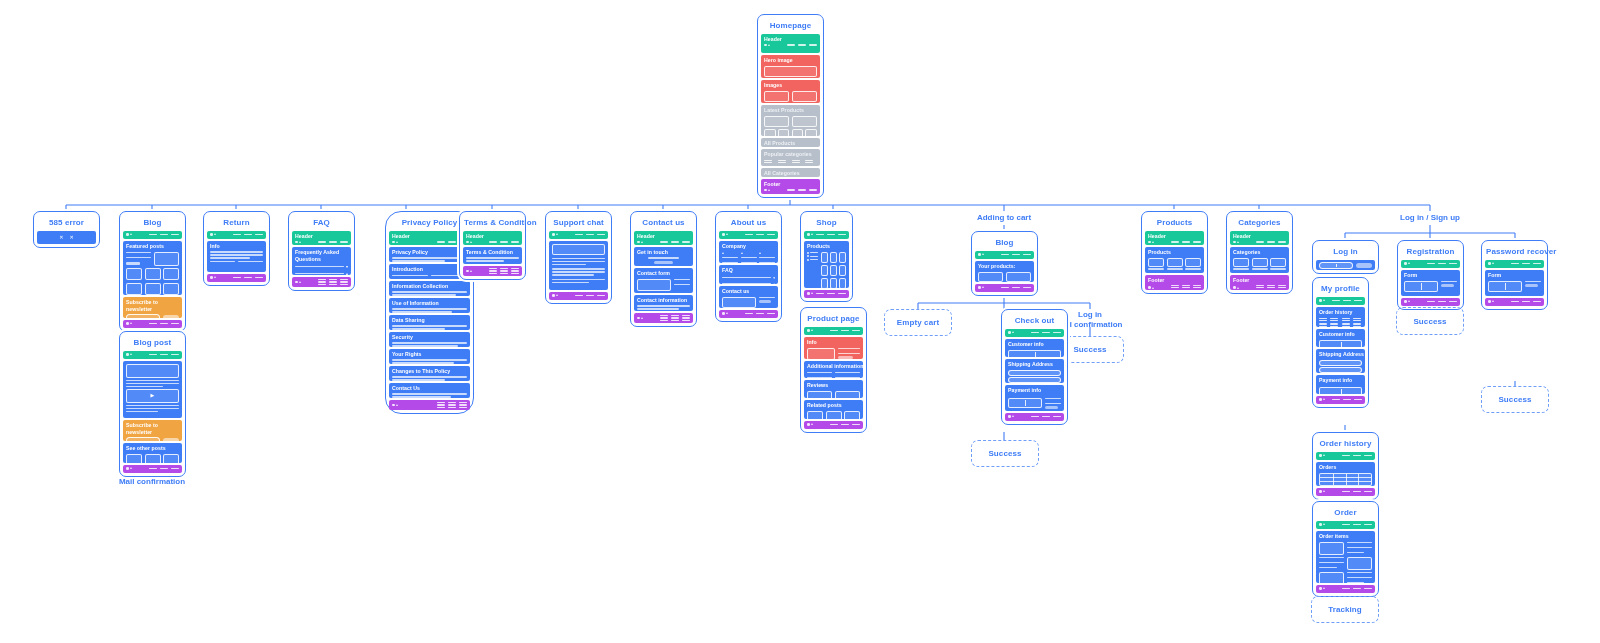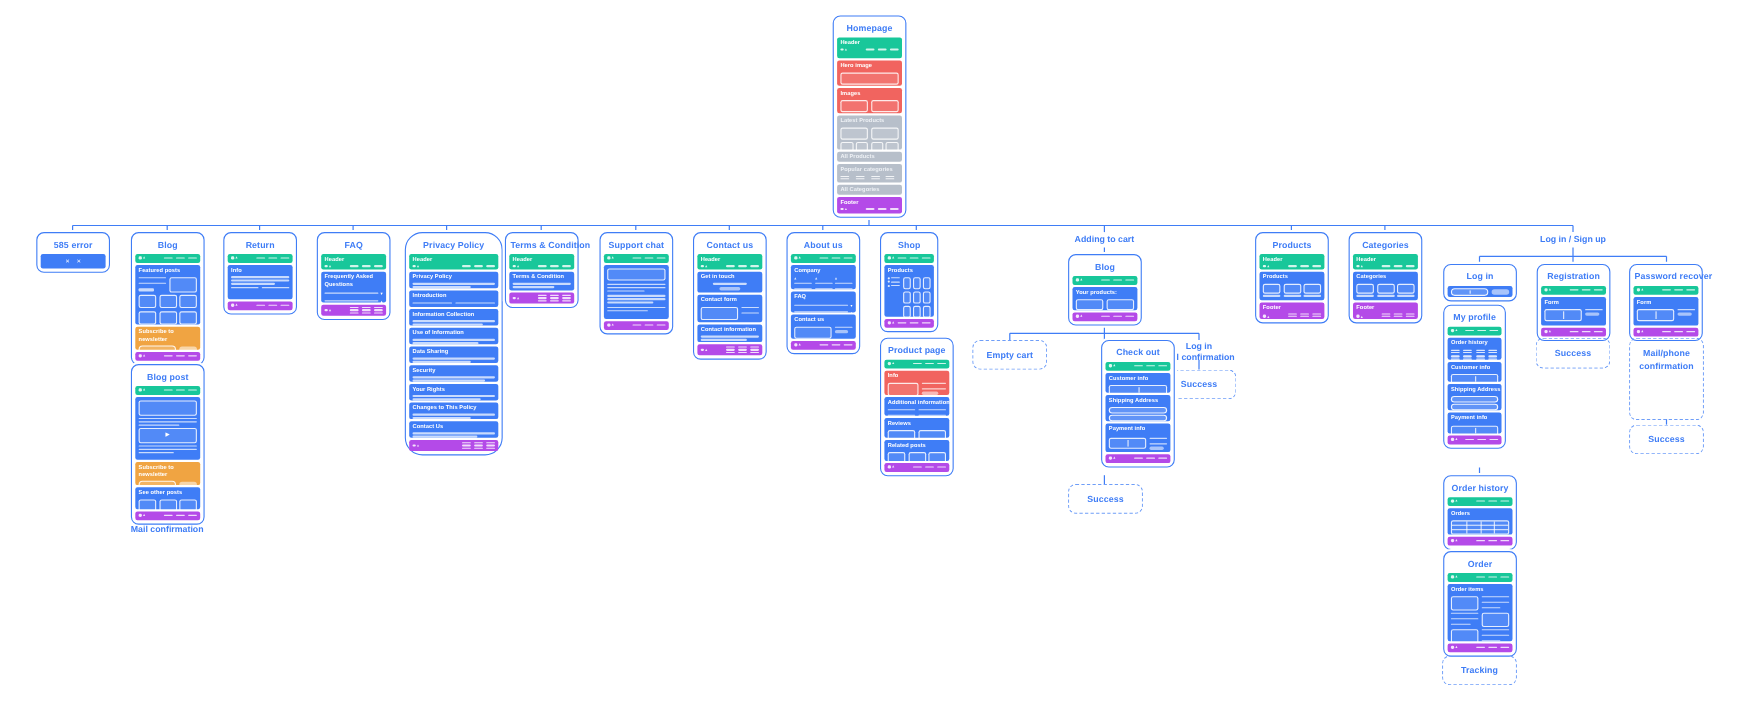--- a/index.html
+++ b/index.html
@@ -480,21 +480,21 @@
                 <i></i>
                 <i></i>
                 <i></i>
               </div>
             </div>
         </div>
       </div>
     </div>
   </div>
 
-  <div class="node" style="left:368px;top:211px;width:89px;border-radius:16px;">
+  <div class="node" style="left:385px;top:211px;width:89px;border-radius:16px;">
     <div class="node-title">Privacy Policy</div>
     <div class="sections">
       <div class="sec teal" style="height:14px;">
         <div class="sec-label">Header</div>
         <div class="bar">
           <div class="bar-left">
               <span class="dot"></span>
               <span class="tri"></span>
             </div>
           <div class="bar-right">
@@ -1491,21 +1491,18 @@
           <div class="bar-right">
               <i class="navline"></i>
               <i class="navline"></i>
               <i class="navline"></i>
             </div>
         </div>
       </div>
     </div>
   </div>
 
-  <div class="node dashed" style="left:1481px;top:307px;width:68px;height:75px;align-items:flex-start;padding-top:8px;">
-    <div class="node-title">Mail/phone confirmation</div>
-  </div>
 
   <div class="node dashed" style="left:1481px;top:386px;width:68px;height:27px;">
     <div class="node-title">Success</div>
   </div>
 
 </div>
 
 </body></html>

